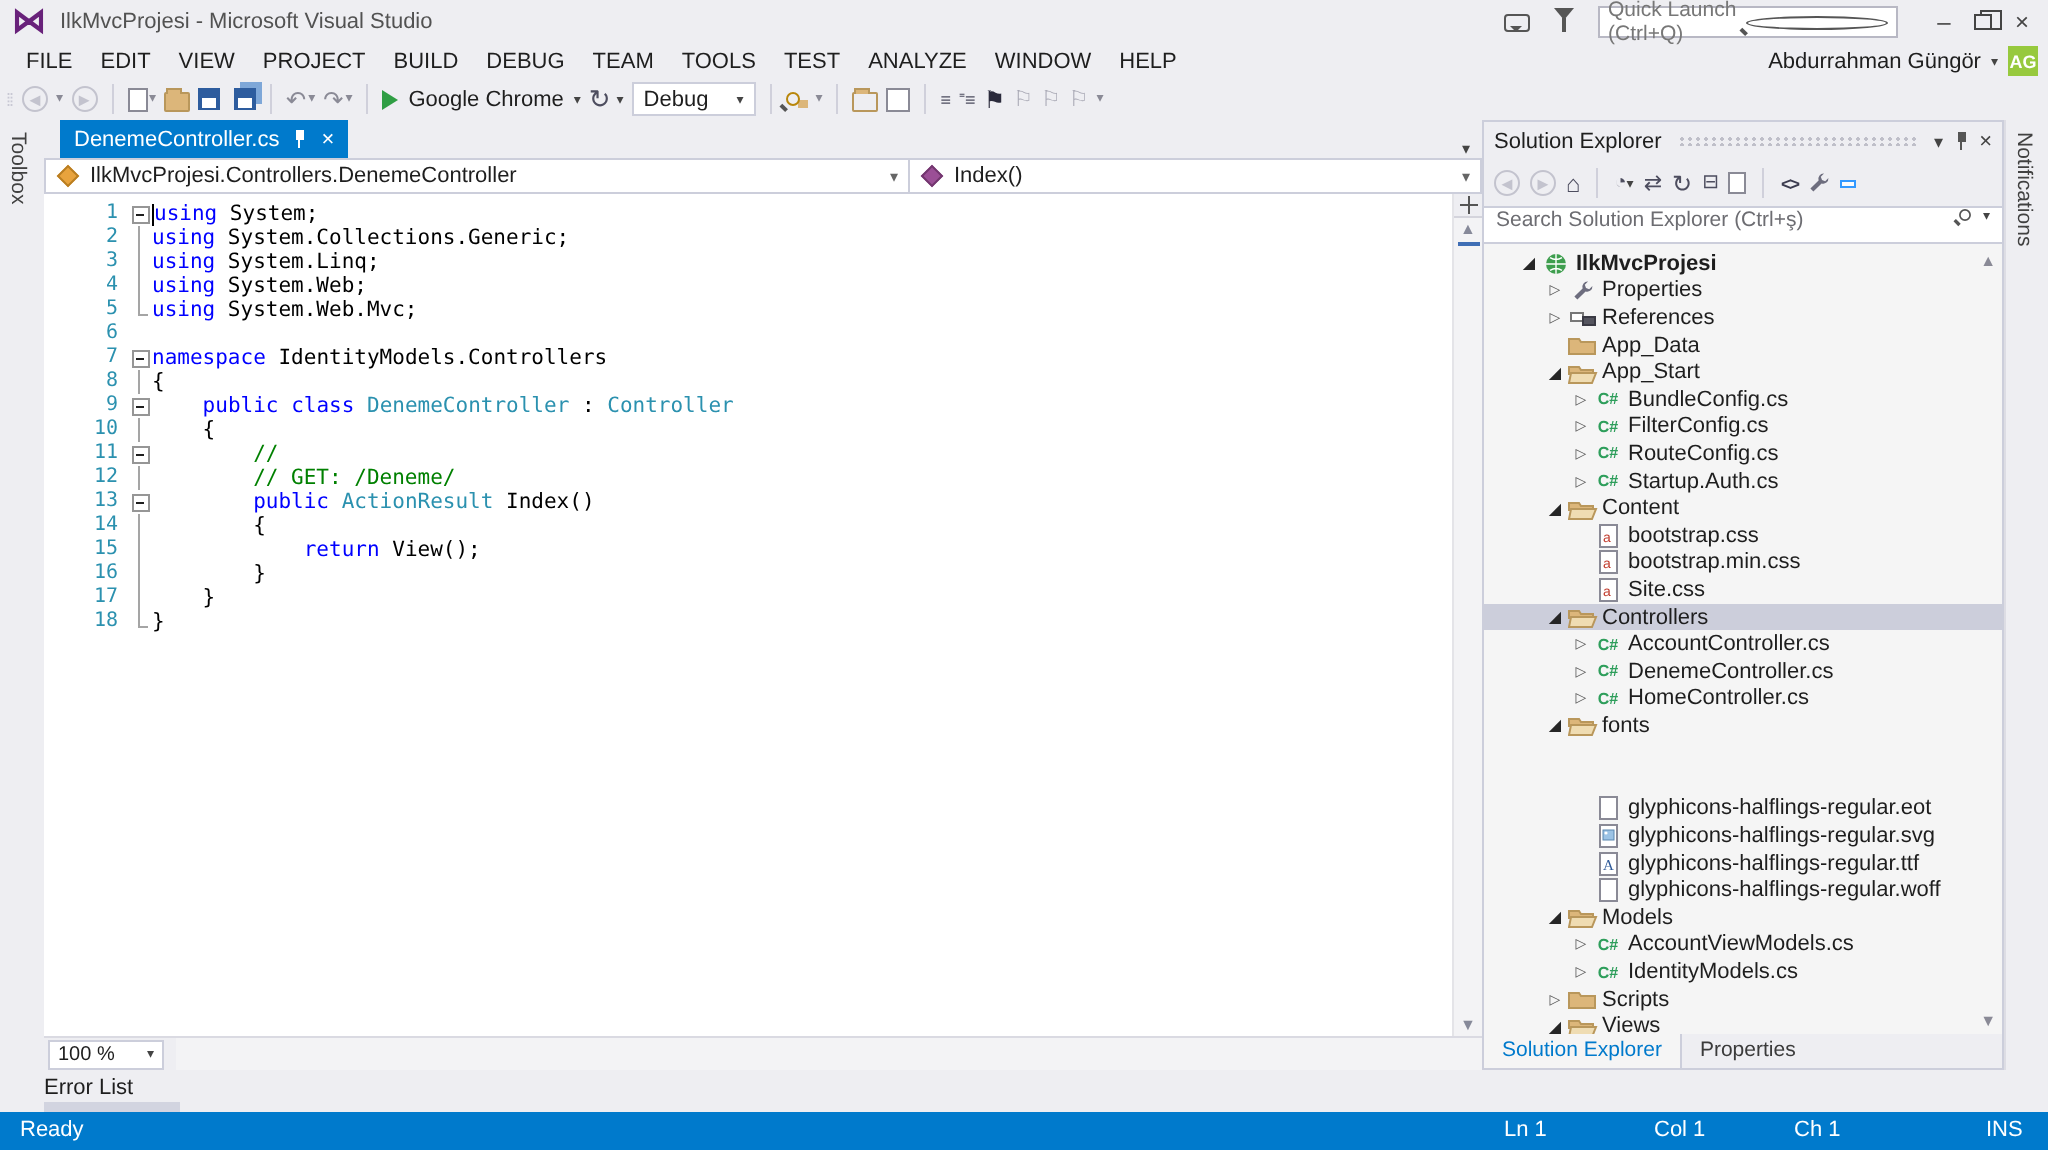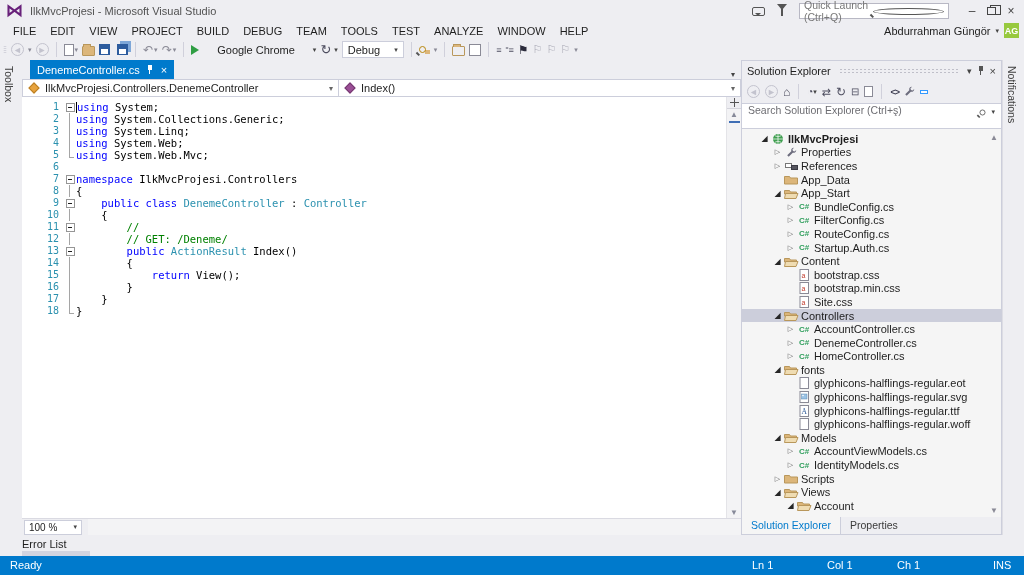--- a/index.html
+++ b/index.html
@@ -59,21 +59,21 @@
   .editor-area { width:719px; flex:none; display:flex; flex-direction:column; }
   .tabrow { height:19px; display:flex; align-items:flex-end; padding-left:8px; }
   .tab-active { background:#007ACC; color:#fff; height:19px; display:flex; align-items:center; padding:0 7px; gap:7px; }
   .tabpin { width:7px; height:9px; position:relative; }
   .tabpin::before { content:''; position:absolute; left:1px; top:0; width:4px; height:5px; background:#fff; }
   .tabpin::after { content:''; position:absolute; left:2.5px; top:5px; width:1px; height:4px; background:#fff; }
   .tabx { font-size:11px; }
   .tabrow-caret { margin-left:auto; margin-right:6px; color:#444; font-size:8px; }
   .breadcrumb { height:18px; background:#fff; border:1px solid #CCCEDB; display:flex; align-items:center; }
   .bc-cell { display:flex; align-items:center; gap:5px; padding:0 5px; height:100%; }
-  .bc-left { width:316px; border-right:1px solid #CCCEDB; }
+  .bc-left { width:432px; border-right:1px solid #CCCEDB; }
   .bc-right { flex:1; }
   .bc-caret { margin-left:auto; color:#666; font-size:8px; }
   .ic-class { width:8px; height:8px; background:#E8A33D; transform:rotate(45deg); border:1px solid #B97E22; flex:none; margin:0 2px;}
   .ic-cube { width:8px; height:8px; background:#9B4F96; transform:rotate(45deg); border:1px solid #73376F; flex:none; margin:0 2px;}
 
   .code-wrap { flex:1; background:#fff; display:flex; overflow:hidden; }
   .code-lines { flex:1; font-family:"DejaVu Sans Mono", monospace; font-size:10.5px; line-height:12px; padding-top:4px; overflow:hidden; }
   .code-line { height:12px; display:flex; align-items:center; white-space:pre; }
   .ln { width:42px; text-align:right; color:#2B91AF; padding-right:5px; flex:none; font-size:10px; }
   .fold { width:12px; height:12px; flex:none; display:flex; align-items:center; justify-content:center; position:relative; }
@@ -105,21 +105,21 @@
   .se-drag { flex:1; height:5px; background-image:radial-gradient(circle, #BFBFC9 0.8px, transparent 0.9px); background-size:4px 3px; margin:0 2px; }
   .se-hbtn { color:#444; font-size:9px; }
   .se-pin { width:6px; height:9px; position:relative; }
   .se-pin::before { content:''; position:absolute; left:1px; top:0; width:4px; height:5px; background:#555; }
   .se-pin::after { content:''; position:absolute; left:2.5px; top:5px; width:1px; height:4px; background:#555; }
   .se-toolbar { height:23px; background:#EEEEF2; display:flex; align-items:center; gap:5px; padding:0 5px; }
   .se-tool { display:flex; align-items:center; }
   .sel-tool { border:1px solid #3399FF; background:#FCFCFD; padding:1px 3px; }
   .dash-ic { width:8px; height:2px; background:#3B3B4F; }
   .code-ic { font-size:9px; color:#3B3B4F; letter-spacing:-1px; font-weight:bold; }
-  .se-search { height:19px; background:#fff; border-top:1px solid #CCCEDB; border-bottom:1px solid #CCCEDB; display:flex; align-items:flex-end; padding:12px 6px; }
+  .se-search { height:19px; background:#fff; border-top:1px solid #CCCEDB; border-bottom:1px solid #CCCEDB; display:flex; align-items:flex-start; padding:0 6px; }
   .se-search span.ph { color:#6D6D72; font-size:10.5px; flex:1; }
   .se-tree { flex:1; overflow:hidden; position:relative; padding-top:3px; }
   .tree-row { height:13.6px; display:flex; align-items:center; }
   .tree-row.selected { background:#CCCEDB; }
   .tw { flex:none; display:inline-flex; justify-content:center; align-items:center; }
   .arrow { width:11px; font-size:7px; color:#5A5A5A; text-align:center; }
   .arrow.exp { font-size:8px; color:#262626; }
   .tree-icon { width:16px; height:12px; }
   .tree-label { white-space:nowrap; padding-left:2px; }
   .tree-label.bold { font-weight:bold; }
@@ -199,21 +199,21 @@
   <span class="tsep"></span>
   <span class="tbtn">
       <span class="g">↶</span>
       <span class="g" style="font-size:7px">▾</span>
     </span>
   <span class="tbtn">
       <span class="g">↷</span>
       <span class="g" style="font-size:7px">▾</span>
     </span>
   <span class="tsep"></span>
-  <span class="tbtn" style="gap:18px;">
+  <span class="tbtn" style="gap:5px;">
     <span class="play"></span>
     <span>Google Chrome</span>
     <span class="caret">▾</span>
   </span>
   <span class="tbtn" style="gap:3px;">
       <span class="gd" style="font-size:13px">↻</span>
       <span class="caret">▾</span>
     </span>
   <span class="combo">
     <span>Debug</span>
@@ -269,21 +269,21 @@
       </div>
     </div>
     <div class="code-wrap">
       <div class="code-lines" id="code-lines">
           <div class="code-line"><span class="ln">1</span><span class="fold"><span class="fold-box"></span></span><span class="edit-caret"></span><span class="tok-k">using</span><span class="tok-p"> System;</span></div>
           <div class="code-line"><span class="ln">2</span><span class="fold fold-line"></span><span class="tok-k">using</span><span class="tok-p"> System.Collections.Generic;</span></div>
           <div class="code-line"><span class="ln">3</span><span class="fold fold-line"></span><span class="tok-k">using</span><span class="tok-p"> System.Linq;</span></div>
           <div class="code-line"><span class="ln">4</span><span class="fold fold-line"></span><span class="tok-k">using</span><span class="tok-p"> System.Web;</span></div>
           <div class="code-line"><span class="ln">5</span><span class="fold fold-end"></span><span class="tok-k">using</span><span class="tok-p"> System.Web.Mvc;</span></div>
           <div class="code-line"><span class="ln">6</span><span class="fold"></span></div>
-          <div class="code-line"><span class="ln">7</span><span class="fold"><span class="fold-box"></span></span><span class="tok-k">namespace</span><span class="tok-p"> IlkMvcProjesi.Controllers</span></div>
+          <div class="code-line"><span class="ln">7</span><span class="fold"><span class="fold-box"></span></span><span class="tok-k">namespace</span><span class="tok-p"> IdentityModels.Controllers</span></div>
           <div class="code-line"><span class="ln">8</span><span class="fold fold-line"></span><span class="tok-p">{</span></div>
           <div class="code-line"><span class="ln">9</span><span class="fold"><span class="fold-box"></span></span><span class="tok-p">    </span><span class="tok-k">public</span><span class="tok-p"> </span><span class="tok-k">class</span><span class="tok-p"> </span><span class="tok-t">DenemeController</span><span class="tok-p"> : </span><span class="tok-t">Controller</span></div>
           <div class="code-line"><span class="ln">10</span><span class="fold fold-line"></span><span class="tok-p">    {</span></div>
           <div class="code-line"><span class="ln">11</span><span class="fold"><span class="fold-box"></span></span><span class="tok-p">        </span><span class="tok-c">//</span></div>
           <div class="code-line"><span class="ln">12</span><span class="fold fold-line"></span><span class="tok-p">        </span><span class="tok-c">// GET: /Deneme/</span></div>
           <div class="code-line"><span class="ln">13</span><span class="fold"><span class="fold-box"></span></span><span class="tok-p">        </span><span class="tok-k">public</span><span class="tok-p"> </span><span class="tok-t">ActionResult</span><span class="tok-p"> Index()</span></div>
           <div class="code-line"><span class="ln">14</span><span class="fold fold-line"></span><span class="tok-p">        {</span></div>
           <div class="code-line"><span class="ln">15</span><span class="fold fold-line"></span><span class="tok-p">            </span><span class="tok-k">return</span><span class="tok-p"> View();</span></div>
           <div class="code-line"><span class="ln">16</span><span class="fold fold-line"></span><span class="tok-p">        }</span></div>
           <div class="code-line"><span class="ln">17</span><span class="fold fold-line"></span><span class="tok-p">    }</span></div>
@@ -514,21 +514,21 @@
         <div class="tree-row" style="padding-left: 30px;">
           <span class="tw arrow exp">◢</span>
           <span class="tw tree-icon">
             <svg width="15" height="11">
               <path d="M0.5 2.5h5l1 1.5h6v2h-12z" fill="#DCB67A" stroke="#B9975B"></path>
               <path d="M1.5 5.5h12.5l-2 5H0.5z" fill="#EFDCB2" stroke="#B9975B"></path>
             </svg>
           </span>
           <span class="tree-label">fonts</span>
         </div>
-        <div class="tree-row" style="padding-left: 43px;">
+        <div class="tree-row" style="padding-left: 43px; margin-top: 28px;">
           <span class="tw arrow"></span>
           <span class="tw tree-icon">
             <svg width="11" height="12" viewBox="0 0 11 12">
               <rect x="1" y="0.5" width="8.5" height="11" fill="#fff" stroke="#8A8A96"></rect>
             </svg>
           </span>
           <span class="tree-label">glyphicons-halflings-regular.eot</span>
         </div>
         <div class="tree-row" style="padding-left: 43px;">
           <span class="tw arrow"></span>

